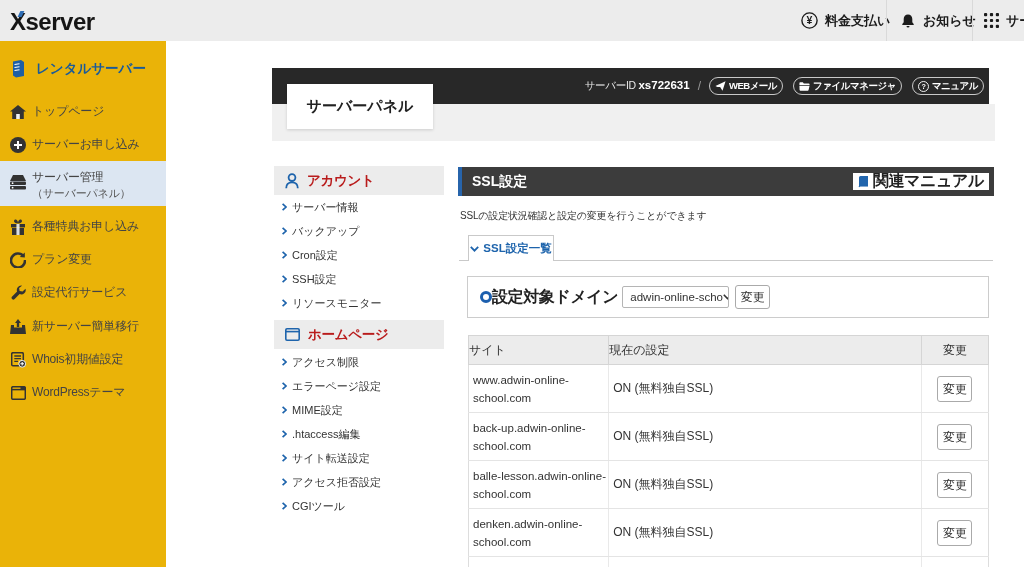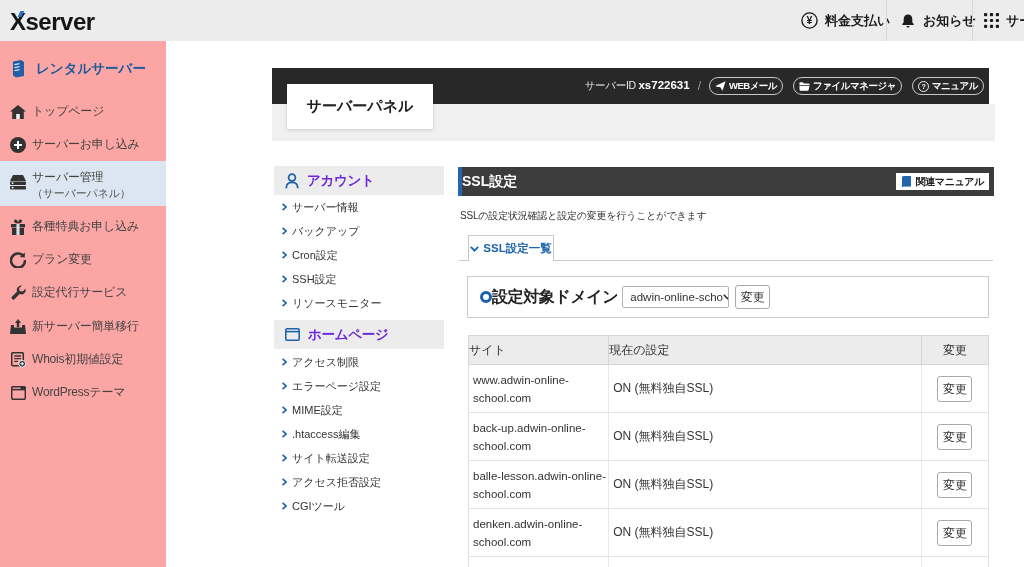--- a/index.html
+++ b/index.html
@@ -9,48 +9,48 @@
 
 
 #hdr { position:absolute; top:0; left:0; width:1024px; height:41px; background:#ececec; overflow:hidden; white-space:nowrap; }
 #logo { position:absolute; left:10px; top:8px; font-size:24px; font-weight:bold; color:#161616; letter-spacing:-0.5px; }
 #logo .xb { position:relative; display:inline-block; }
 #logo .xb .blue { position:absolute; left:8.8px; top:3.2px; width:3.6px; height:6px; background:#2e6db5; transform:skewX(-25deg); }
 .hitem { position:absolute; top:0; height:41px; display:flex; align-items:center; gap:7px; font-size:13px; font-weight:bold; color:#1c1c1c; }
 .hdiv { position:absolute; top:0; width:1px; height:41px; background:#d9d9d9; }
 
 
-#side { position:absolute; top:41px; left:0; width:166px; height:526px; background:#fca5a5; }
+#side { position:absolute; top:41px; left:0; width:166px; height:526px; background:#eab308; }
 #sbrand { position:absolute; left:10px; top:19px; display:flex; align-items:center; gap:9px; color:#185a9a; font-size:13.5px; font-weight:bold; white-space:nowrap; }
 .sitem { position:absolute; left:10px; display:flex; align-items:center; gap:6px; font-size:12px; letter-spacing:-0.2px; color:#444; white-space:nowrap; }
 .sitem .ic { width:16px; height:16px; flex:0 0 16px; display:flex; align-items:center; justify-content:center; }
 #shl { position:absolute; left:0; top:120px; width:166px; height:45px; background:#dce6f2; }
 .sub2 { font-size:11px; color:#555; margin-top:1px; }
 
 
 #darkbar { position:absolute; left:272px; top:68px; width:717px; height:36px; background:#282828; }
 #grayband { position:absolute; left:272px; top:104px; width:723px; height:37px; background:#f0f0f0; }
 #ptitle { position:absolute; left:287px; top:84px; width:146px; height:45px; background:#fff; display:flex; align-items:center; justify-content:center; font-size:15px; font-weight:bold; color:#222; box-shadow:0 1px 3px rgba(0,0,0,0.15); }
 #dbar-in { position:absolute; right:5px; top:0; height:36px; display:flex; align-items:center; gap:10px; color:#fff; white-space:nowrap; }
 #dbar-in .sid { font-size:10.5px; letter-spacing:-0.3px; color:#e8e8e8; }
 #dbar-in .sid b { font-size:11.5px; letter-spacing:0; color:#fff; }
 #dbar-in .slash { color:#999; font-size:12px; margin:0 -2px; }
 .pill { height:18px; border:1px solid #c9c9c9; border-radius:9px; display:flex; } .pill svg { width:11px; } .pill { display:flex; align-items:center; gap:3px; padding:0 5px; font-size:9.5px; letter-spacing:-0.5px; font-weight:bold; color:#fff; white-space:nowrap;justify-content:flex-end; }
 
 
 #smenu { position:absolute; left:274px; top:166px; width:170px; }
-.mhead { height:29px; background:#ececec; display:flex; align-items:center; gap:8px; padding-left:11px; font-size:13.5px; letter-spacing:-0.3px; font-weight:bold; color:#6d28d9; white-space:nowrap; }
+.mhead { height:29px; background:#ececec; display:flex; align-items:center; gap:8px; padding-left:11px; font-size:13.5px; letter-spacing:-0.3px; font-weight:bold; color:#b91c1c; white-space:nowrap; }
 .mitem { height:24px; display:flex; align-items:center; gap:5px; padding-left:8px; font-size:11px; color:#333; white-space:nowrap; }
 .chev { display:inline-flex; width:5px; }
 
 
 #ssl { position:absolute; left:458px; top:167px; width:536px; }
-#sslbar { height:29px; background:#3c3c3c; border-left:4px solid #2764ab; display:flex; align-items:center; justify-content:space-between; }
+#sslbar { height:29px; background:#3c3c3c; border-left:4px solid #2764ab; display:flex; align-items:center; justify-content:space-between; padding-left:10px; }
 #sslbar .t { color:#fff; font-size:14px; font-weight:bold; }
-#manbtn { height:17px; background:#fff; margin-right:5px; display:flex; align-items:center; gap:4px; padding:0 5px; font-size:10px; letter-spacing:-0.4px; font-weight:bold; color:#222; white-space:nowrap; }
+#manbtn { height:17px; background:#fff; margin-right:5px; display:flex; align-items:center; gap:4px; padding:0 5px; font-size:16px; letter-spacing:-0.4px; font-weight:bold; color:#222; white-space:nowrap; }
 #desc { position:absolute; left:2px; top:42px; font-size:10px; letter-spacing:-0.2px; color:#333; white-space:nowrap; }
 #tab { position:absolute; left:10px; top:68px; width:86px; height:26px; background:#fff; border:1px solid #c9c9c9; border-bottom:none; display:flex; align-items:center; justify-content:center; gap:4px; font-size:11.5px; font-weight:bold; color:#1e64ac; z-index:2; white-space:nowrap; }
 #tabline { position:absolute; left:1px; top:93px; width:534px; height:1px; background:#c9c9c9; }
 #obox { position:absolute; left:9px; top:109px; width:522px; height:42px; border:1px solid #ccc; background:#fff; display:flex; align-items:center; }
 #obox .radio { width:12px; height:12px; border:3.2px solid #1c5fae; border-radius:50%; background:#fff; margin-left:12px; }
 #obox label { font-size:16px; letter-spacing:-0.4px; font-weight:bold; color:#222; }
 #obox .sel { margin-left:4px; width:107px; height:22px; font-size:11.5px; color:#333; border:1px solid #b5b5b5; border-radius:2px; background:#fff; display:flex; align-items:center; padding:0 5px 0 7px; justify-content:space-between; white-space:nowrap; overflow:hidden; }
 #obox .chg { margin-left:6px; width:35px; height:24px; background:#fff; border:1px solid #aaa; border-radius:3px; font-size:12px; color:#333; display:flex; align-items:center; justify-content:center; }
 
 

